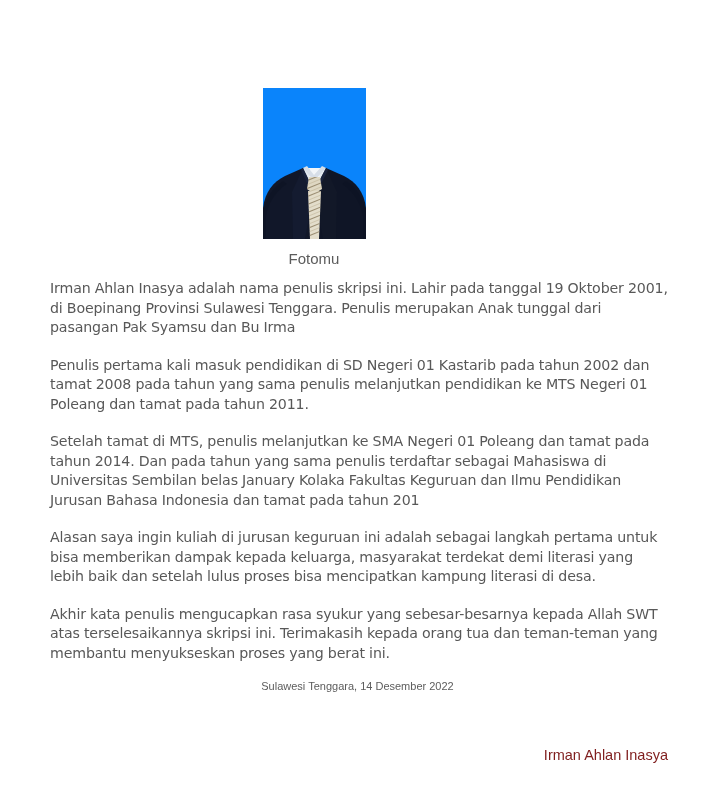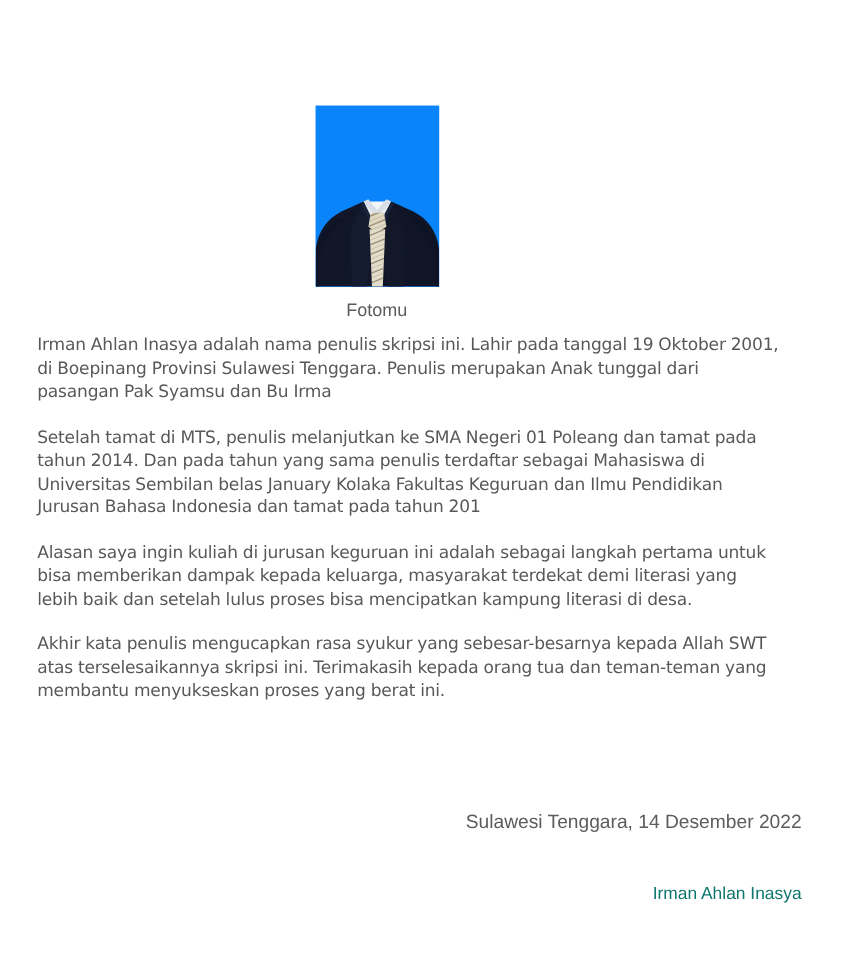--- a/index.html
+++ b/index.html
@@ -53,21 +53,21 @@
     font-family: "Liberation Sans", sans-serif;
     font-size: 15px;
     line-height: 20px;
     color: #5c5c5c;
     text-align: center;
   }
 
   
   .body-text {
     position: absolute;
-    left: 31px;
+    left: 50px;
     top: 279px;
     width: 620px;
   }
 
   .para {
     font-family: "DejaVu Sans", sans-serif;
     font-size: 14.2px;
     line-height: 19.5px;
     color: #585858;
     margin: 0 0 18px 0;
@@ -80,32 +80,32 @@
   
   .closing {
     position: absolute;
     left: 47px;
     top: 676px;
     width: 621px;
   }
 
   .closing-date {
     font-family: "Liberation Sans", sans-serif;
-    font-size: 16px;
+    font-size: 11px;
     line-height: 20px;
     color: #5c5c5c;
-    text-align: right;
+    text-align: center;
   }
 
   .closing-name {
-    margin-top: 39px;
+    margin-top: 49px;
     font-family: "Liberation Sans", sans-serif;
     font-size: 14.5px;
     line-height: 20px;
-    color: #0f766e;
+    color: #7f1d1d;
     text-align: right;
   }
 </style>
 </head>
 <body>
 
 <div class="page">
 
   <div class="photo-block">
 
@@ -163,20 +163,21 @@
         <path d="M0 151 L0 124 C3 110 10 99 20 93 L24 96 C13 103 5 115 3 128 L3 151 Z" fill="#0c1222" opacity="0.5"></path>
         <path d="M103 151 L103 124 C100 110 93 99 83 93 L79 96 C90 103 98 115 100 128 L100 151 Z" fill="#0c1222" opacity="0.5"></path>
       </svg>
     </div>
 
     <div class="photo-caption">Fotomu</div>
   </div>
 
   <div class="body-text">
     <p class="para">Irman Ahlan Inasya adalah nama penulis skripsi ini. Lahir pada tanggal 19 Oktober 2001, di Boepinang Provinsi Sulawesi Tenggara. Penulis merupakan Anak tunggal dari pasangan Pak Syamsu dan Bu Irma</p>
+    <p class="para">Penulis pertama kali masuk pendidikan di SD Negeri 01 Kastarib pada tahun 2002 dan tamat 2008 pada tahun yang sama penulis melanjutkan pendidikan ke MTS Negeri 01 Poleang dan tamat pada tahun 2011.</p>
     <p class="para">Setelah tamat di MTS, penulis melanjutkan ke SMA Negeri 01 Poleang dan tamat pada tahun 2014. Dan pada tahun yang sama penulis terdaftar sebagai Mahasiswa di Universitas Sembilan belas January Kolaka Fakultas Keguruan dan Ilmu Pendidikan Jurusan Bahasa Indonesia dan tamat pada tahun 201</p>
     <p class="para">Alasan saya ingin kuliah di jurusan keguruan ini adalah sebagai langkah pertama untuk bisa memberikan dampak kepada keluarga, masyarakat terdekat demi literasi yang lebih baik dan setelah lulus proses bisa mencipatkan kampung literasi di desa.</p>
     <p class="para">Akhir kata penulis mengucapkan rasa syukur yang sebesar-besarnya kepada Allah SWT atas terselesaikannya skripsi ini. Terimakasih kepada orang tua dan teman-teman yang membantu menyukseskan proses yang berat ini.</p>
   </div>
 
   <div class="closing">
     <div class="closing-date">Sulawesi Tenggara, 14 Desember 2022</div>
     <div class="closing-name">Irman Ahlan Inasya</div>
   </div>
 

